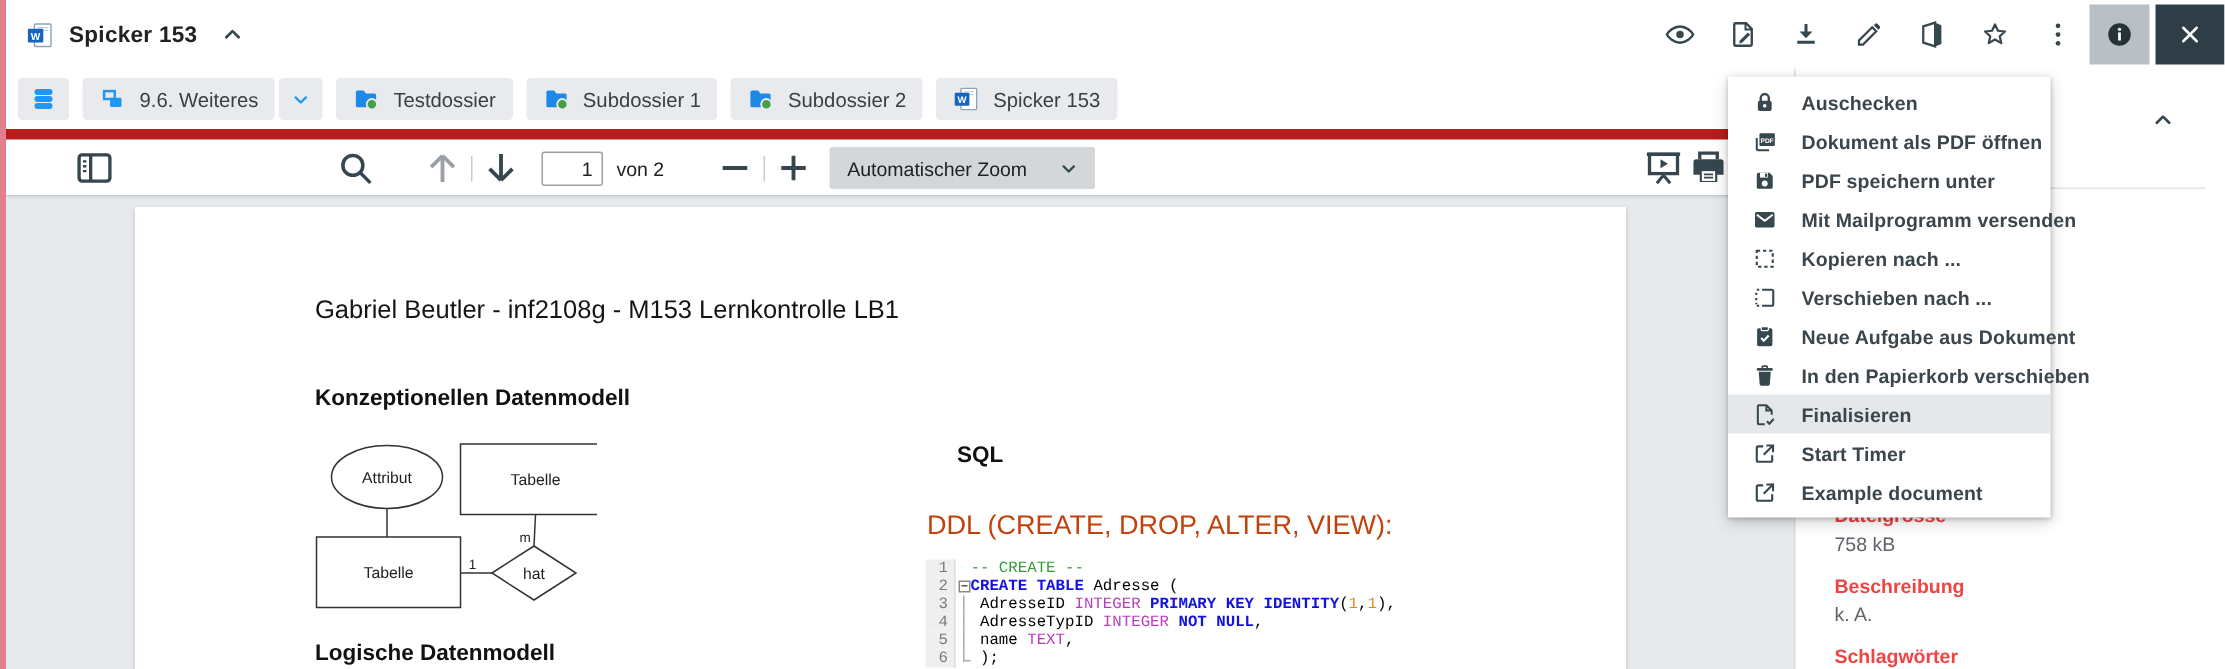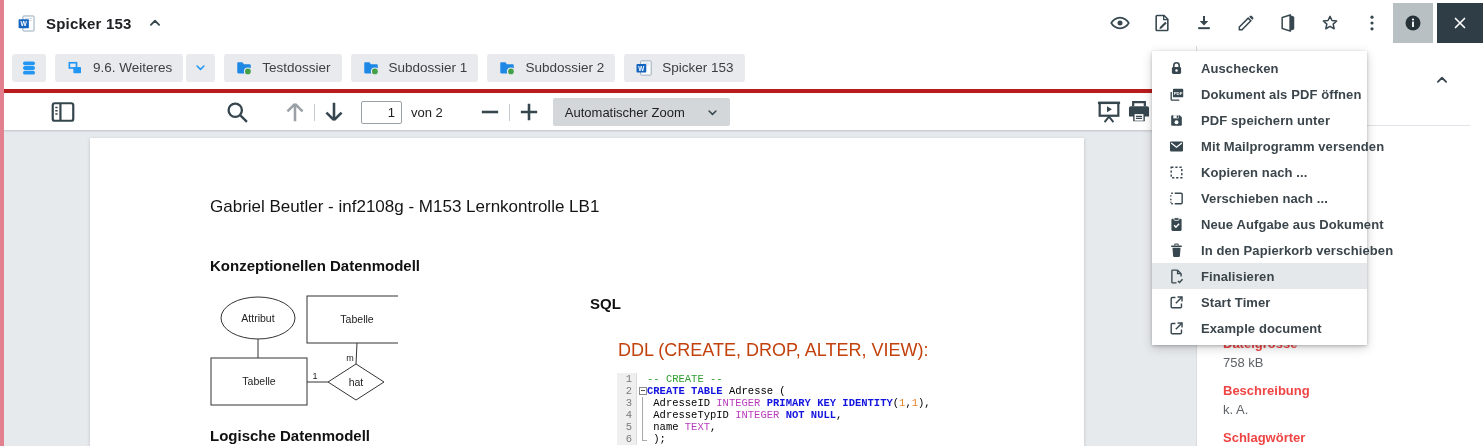--- a/index.html
+++ b/index.html
@@ -21,21 +21,21 @@
   .doc-title { font-size:15px; font-weight:bold; color:#202124; letter-spacing:.2px; }
   .collapse-btn { width:22px; height:22px; border:none; background:transparent; color:#37474f; cursor:pointer; padding:2px; margin-left:2px; }
   .topbar-actions { margin-left:auto; display:flex; align-items:center; height:46px; }
   .top-icon-btn { width:42px; height:40px; border:none; background:transparent; color:#37474f; display:flex; align-items:center; justify-content:center; cursor:pointer; }
   .top-icon-btn .icon { width:20px; height:20px; }
   .top-icon-btn.boxed { width:40px; background:#b9c0c4; }
   .top-icon-btn.dark { width:46px; background:#2f3e46; color:#fff; margin-left:4px; }
   .top-icon-btn.dark .icon { width:18px; height:18px; }
 
   
-  .crumbbar { position:absolute; left:4px; top:46px; width:1192px; height:47px; background:#fff; border-bottom:4px solid #b91c1c; display:flex; align-items:center; gap:9px; padding-left:8px; z-index:10; }
+  .crumbbar { position:absolute; left:4px; top:46px; width:1192px; height:47px; background:#fff; border-bottom:7px solid #b91c1c; display:flex; align-items:center; gap:9px; padding-left:8px; z-index:10; }
   .chip { height:28px; background:#e8eaed; border-radius:3px; display:flex; align-items:center; gap:9px; padding:0 11px; font-size:13.5px; color:#3c4043; cursor:pointer; white-space:nowrap; }
   .chip .icon { width:18px; height:18px; }
   .chip.icon-only { padding:0 8px; }
   .chip.chev-part { padding:0 7px; margin-left:-6px; }
   .chip.chev-part .icon { width:15px; height:15px; color:#2196f3; }
 
   
   .pdftoolbar { position:absolute; left:4px; top:94px; width:1192px; height:36px; background:#fff; box-shadow:0 1px 2px rgba(80,90,100,.28); display:flex; align-items:center; z-index:9; }
   .tb-btn { border:none; background:transparent; color:#36464e; width:30px; height:28px; display:flex; align-items:center; justify-content:center; cursor:pointer; }
   .tb-btn.disabled { color:#9aa0a6; }
@@ -45,21 +45,21 @@
   .zoom-select { height:28px; background:#d3d7da; border:none; border-radius:2px; display:flex; align-items:center; gap:20px; padding:0 10px 0 12px; font-size:13px; color:#202124; cursor:pointer; }
   .zoom-select .icon { width:15px; height:15px; color:#36464e; }
 
   
   .viewer { position:absolute; left:4px; top:130px; width:1192px; height:316px; background:#e7eaed; overflow:hidden; }
   .page { position:absolute; left:86px; top:8px; width:994px; height:340px; background:#fff; box-shadow:0 1px 3px rgba(60,64,67,.25); }
   .doc-titleline { position:absolute; left:120px; top:59px; font-size:17px; color:#141414; }
   .doc-h { position:absolute; font-size:15px; font-weight:bold; color:#111; }
   .h-konzept { left:120px; top:119px; }
   .h-logisch { left:120px; top:289px; }
-  .h-sql { left:500px; top:157px; }
+  .h-sql { left:548px; top:157px; }
   .ddl-line { position:absolute; left:528px; top:202px; font-size:18px; color:#c2410c; }
   .er-diagram { position:absolute; left:108px; top:154px; width:200px; height:122px; }
 
   
   .code-block { position:absolute; left:527px; top:235px; width:332px; font-family:"Liberation Mono",monospace; font-size:10.5px; line-height:12px; }
   .code-line { display:flex; height:12px; }
   .ln { width:20px; background:#efefef; border-right:1px solid #dcdcdc; color:#7a7a7a; text-align:right; padding-right:4px; flex:none; }
   .fold-col { width:10px; flex:none; position:relative; }
   .fold-col.box::after { content:""; position:absolute; left:2px; top:2px; width:6px; height:6px; border:1px solid #8a8a8a; background:#fff; }
   .fold-col.box::before { content:""; position:absolute; left:4px; top:5px; width:4px; height:1px; background:#555; z-index:1; }

